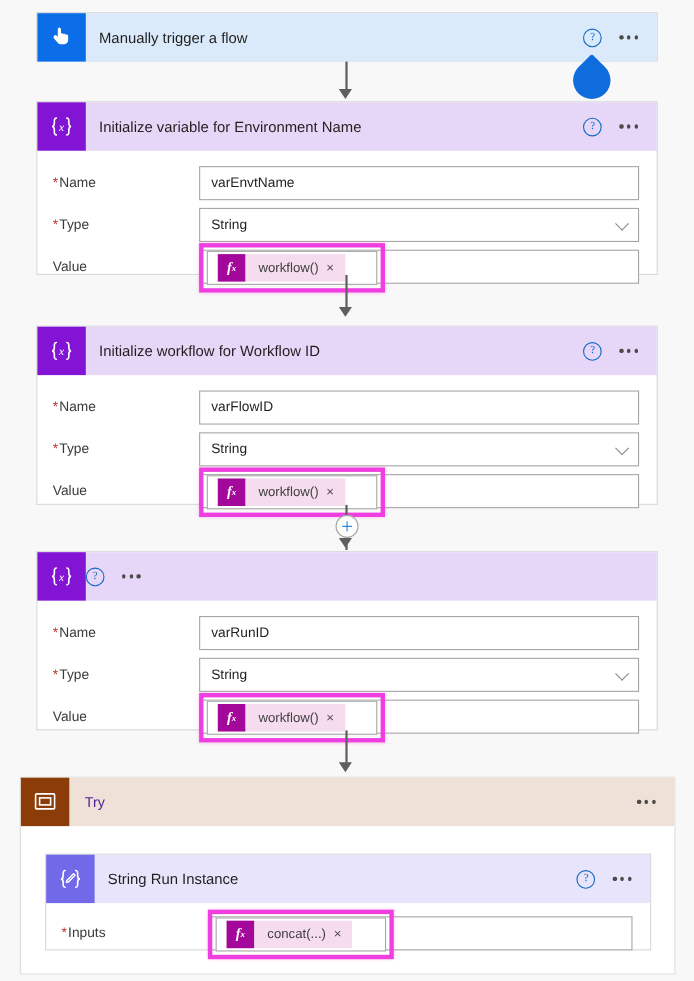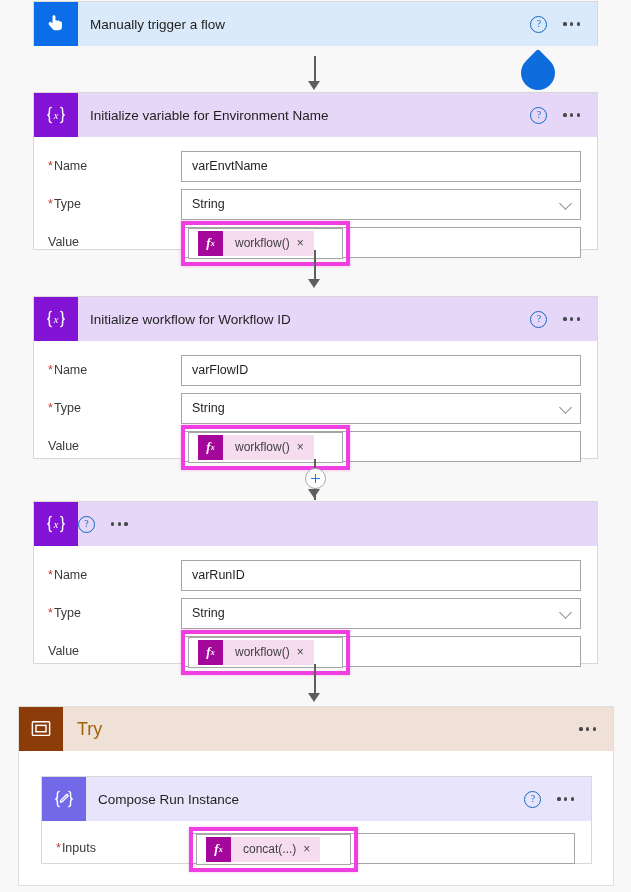--- a/index.html
+++ b/index.html
@@ -107,22 +107,22 @@
   .scope-header {
     display: flex;
     align-items: center;
     height: 44px;
     background: #efe1d8;
   }
   .scope-icon { background: #8b3c08; }
   .scope-title {
     flex: 1 1 auto;
     padding-left: 14px;
-    font-size: 18px;
-    color: #a16207;
+    font-size: 13px;
+    color: #4c1d95;
   }
 
   
   .card-body { padding: 8px 0 14px 0; }
   .form-row {
     display: flex;
     align-items: center;
     height: 34px;
     margin: 4px 0;
     padding: 0 16px 0 14px;
@@ -269,21 +269,21 @@
     transform: rotate(-45deg);
     border-top-right-radius: 2px;
     z-index: 5;
   }
 </style>
 </head>
 <body>
 
 <div class="canvas">
 
-  <div class="card" style="left:33px; top:1px; width:565px; height:45px;">
+  <div class="card" style="left:33px; top:11px; width:565px; height:45px;">
     <div class="card-header trigger-header">
       <div class="card-icon trigger-icon">
         <svg width="22" height="22" viewBox="0 0 24 24" aria-hidden="true">
           <path fill="#ffffff" d="M10.2 2.2c-1.1 0-2 .9-2 2v7.1l-1-1a1.9 1.9 0 0 0-2.7 2.7l3.6 4.2c.9 1.1 2.2 1.7 3.6 1.7h2.6a4.2 4.2 0 0 0 4.2-4.2v-3.9c0-.9-.7-1.6-1.6-1.6-.3 0-.6.1-.8.2-.2-.6-.8-1.1-1.5-1.1-.4 0-.7.1-1 .3-.3-.5-.8-.8-1.4-.8-.3 0-.6.1-.8.2V4.2c0-1.1-.9-2-2-2z"></path>
         </svg>
       </div>
       <div class="card-title">Manually trigger a flow</div>
       <div class="hdr-actions">
         <div class="help-icon">?</div>
         <div class="ellipsis">
@@ -494,21 +494,21 @@
 
     <div class="card" style="left:22px; top:69px; width:551px; height:88px;">
       <div class="card-header compose-header">
         <div class="card-icon compose-icon">
           <svg width="26" height="20" viewBox="0 0 30 22" aria-hidden="true">
             <path fill="none" stroke="#ffffff" stroke-width="1.7" stroke-linecap="round" d="M9.5 2.2C7 2.2 7.4 5.4 7.4 7.4c0 2-.6 3.6-2.4 3.6 1.8 0 2.4 1.6 2.4 3.6 0 2-.4 5.2 2.1 5.2"></path>
             <path fill="none" stroke="#ffffff" stroke-width="1.7" stroke-linecap="round" d="M20.5 2.2c2.5 0 2.1 3.2 2.1 5.2 0 2 .6 3.6 2.4 3.6-1.8 0-2.4 1.6-2.4 3.6 0 2 .4 5.2-2.1 5.2"></path>
             <path fill="none" stroke="#ffffff" stroke-width="1.5" stroke-linejoin="round" d="M18.3 5.6l1.6 1.6-7 7-2.1.5.5-2.1z"></path>
           </svg>
         </div>
-        <div class="card-title">Compose Run Instance</div>
+        <div class="card-title">String Run Instance</div>
         <div class="hdr-actions">
           <div class="help-icon">?</div>
           <div class="ellipsis">
               <i></i>
               <i></i>
               <i></i>
             </div>
         </div>
       </div>
       <div class="card-body" style="padding-top:6px;">

